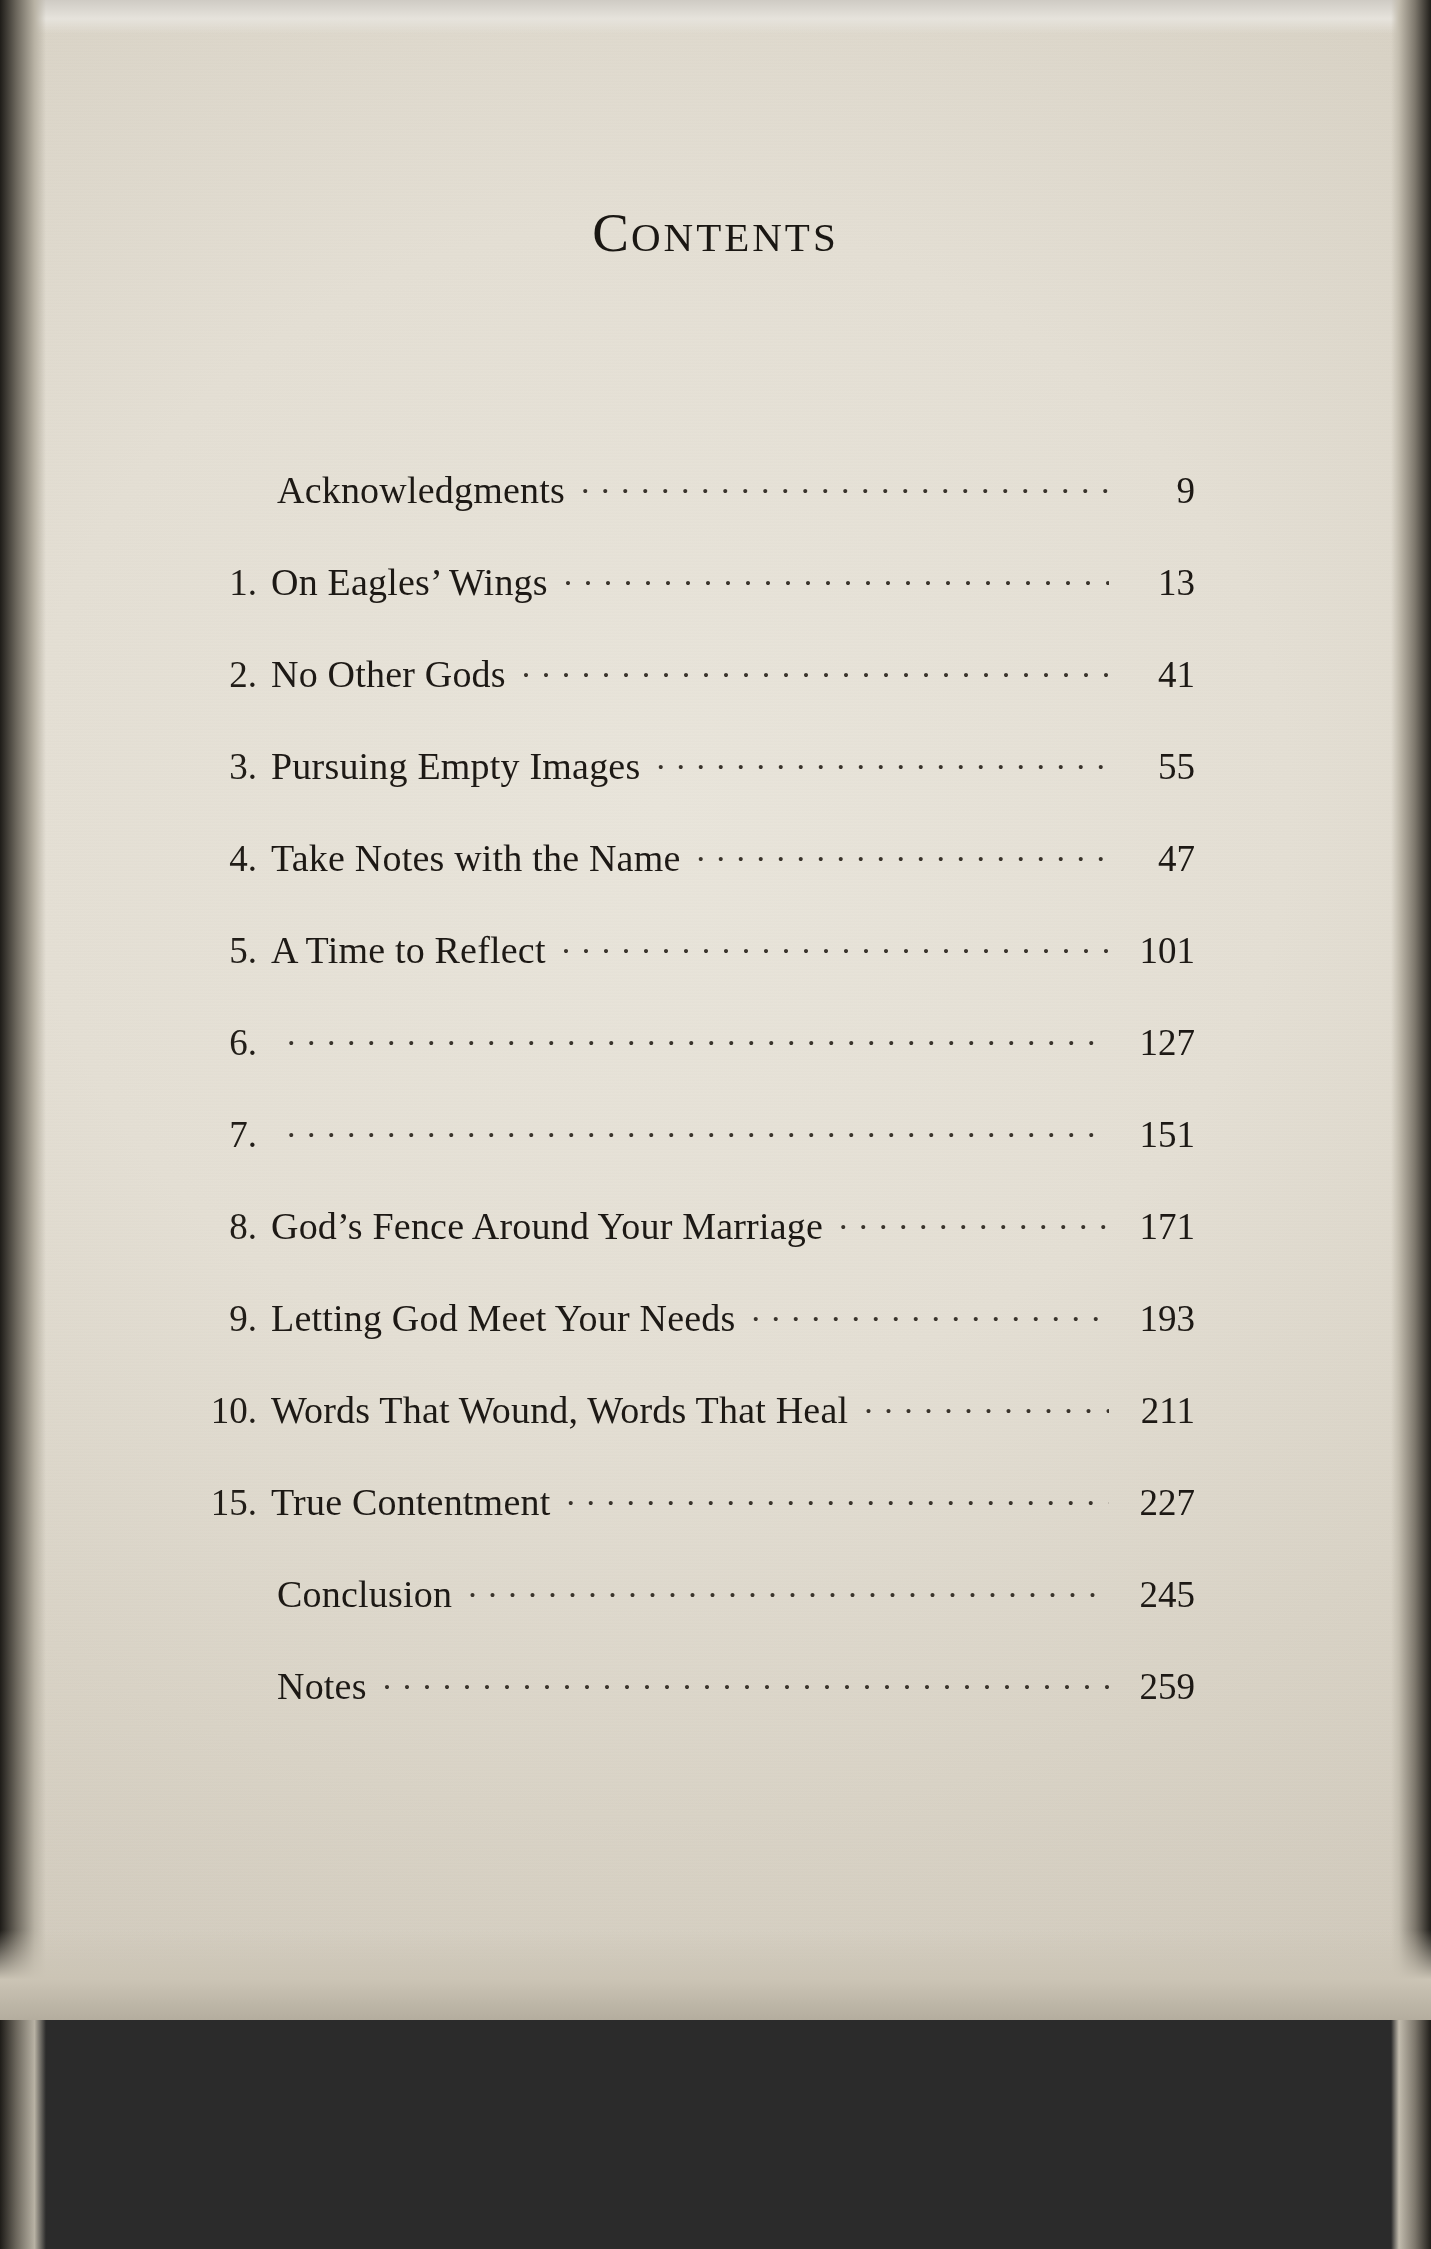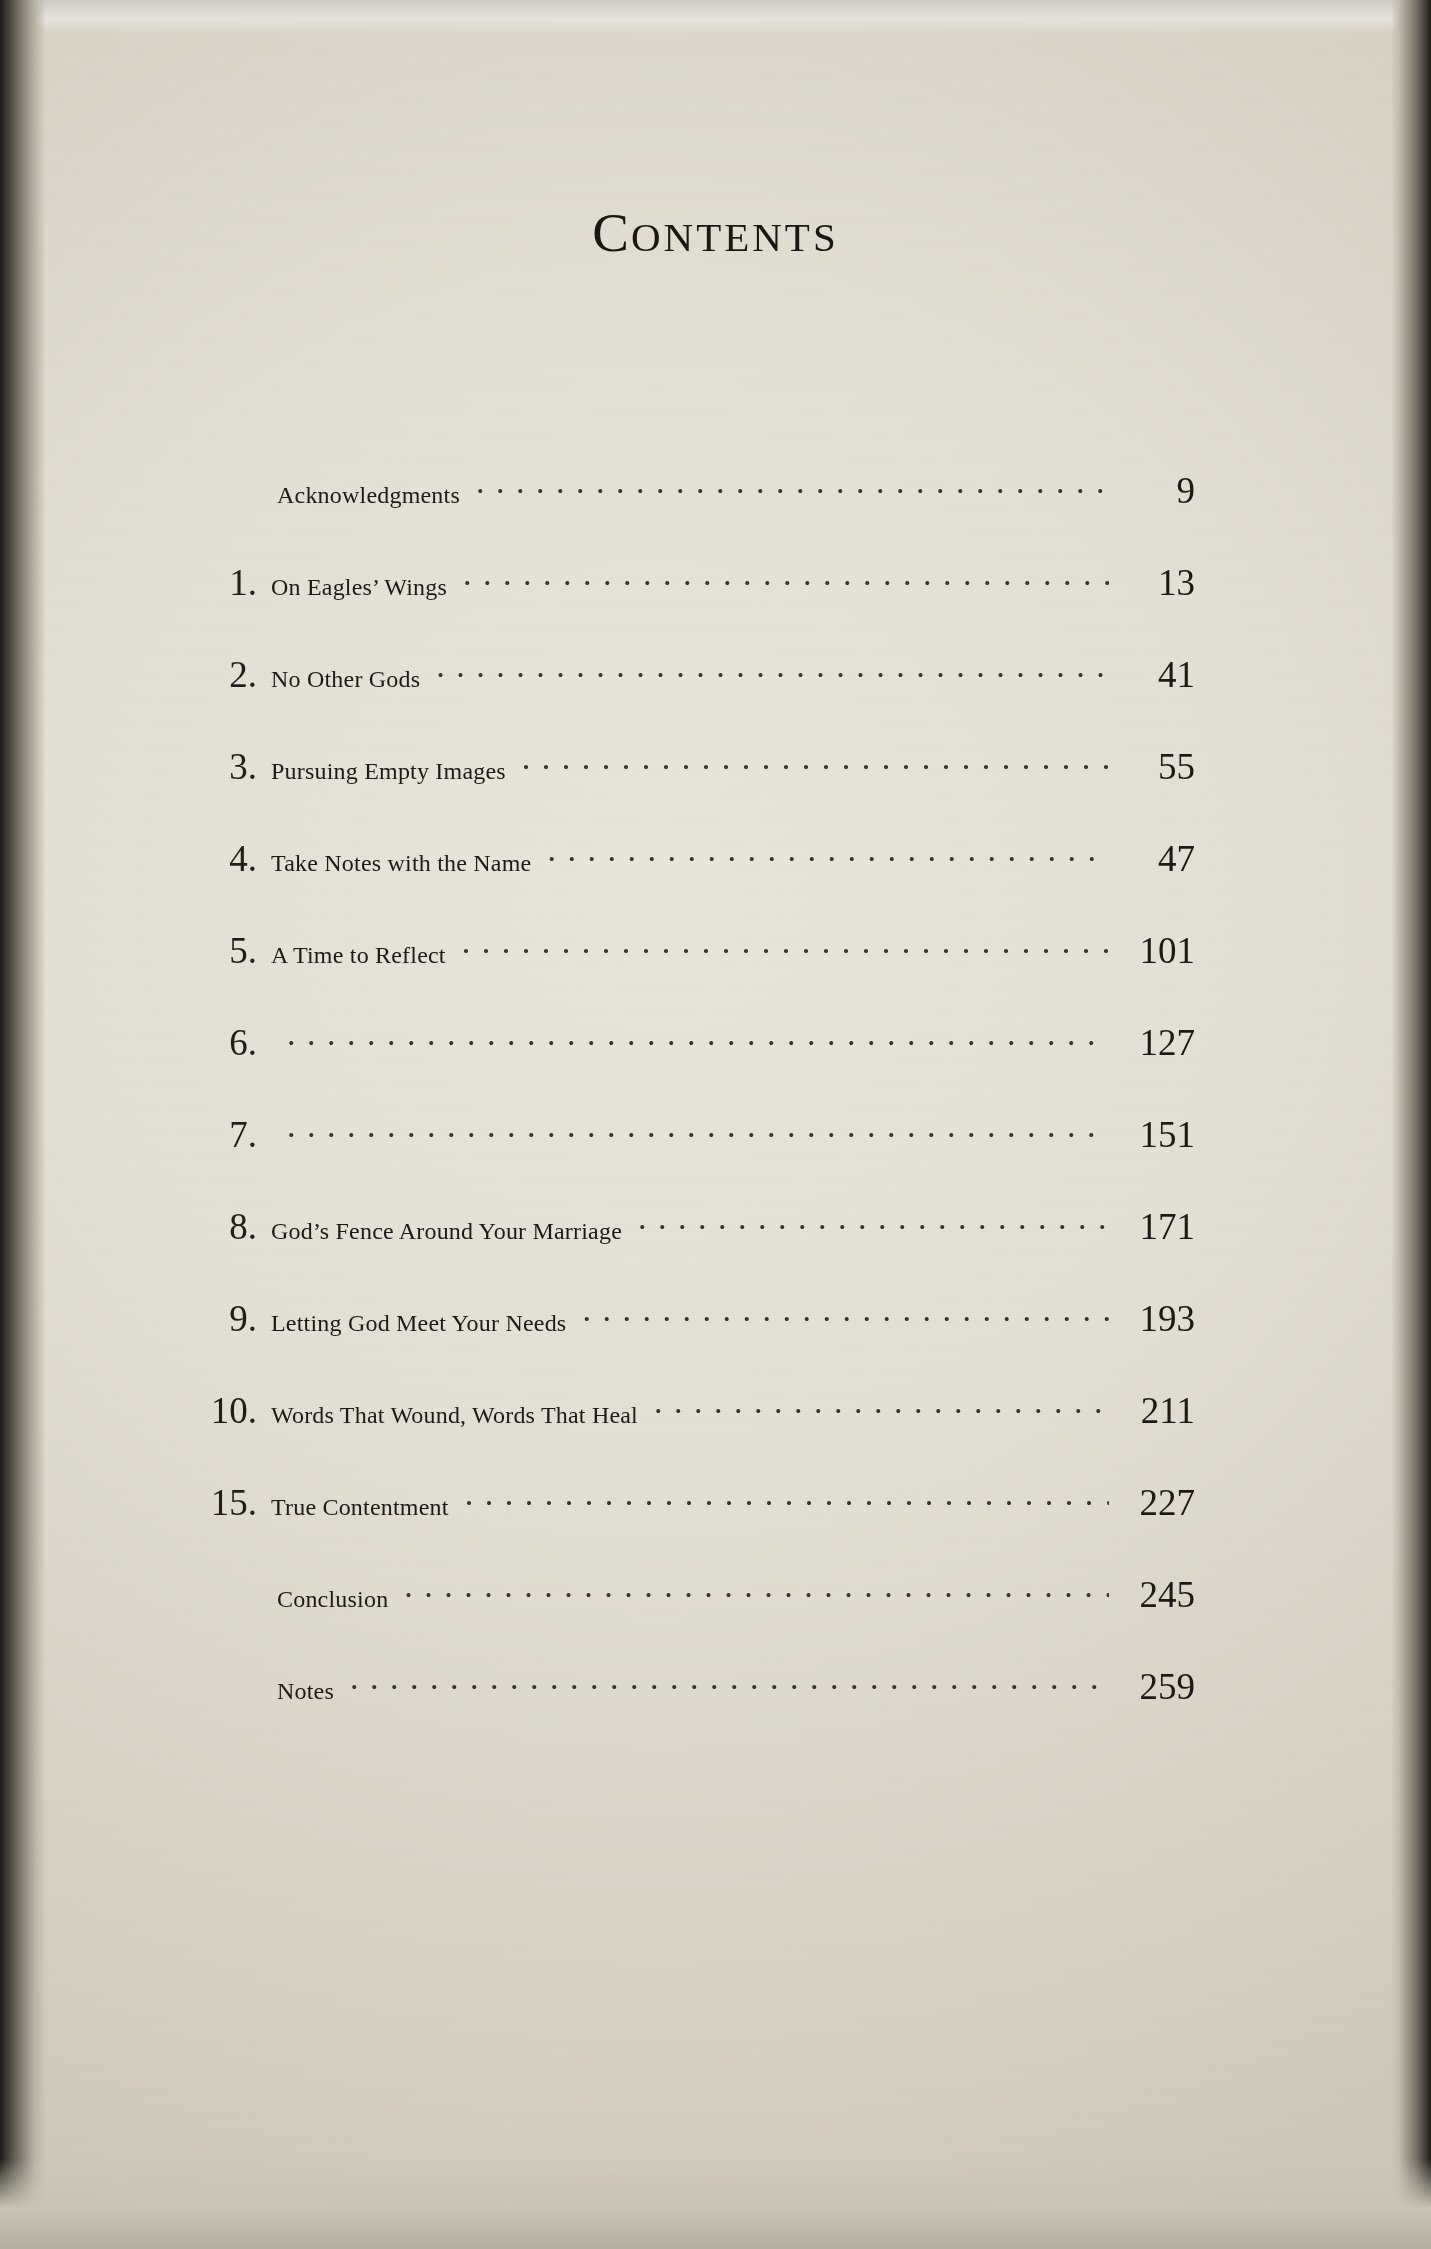--- a/index.html
+++ b/index.html
@@ -13,21 +13,21 @@
     overflow: hidden;
     font-family: "Liberation Serif", serif;
   }
 
   
   .page {
     position: absolute;
     top: 0;
     left: 0;
     width: 1431px;
-    height: 2249px;
+    height: 2020px;
     background:
       radial-gradient(ellipse 1500px 1400px at 46% 40%, #e9e5db 0%, #e4dfd4 42%, #d9d3c6 72%, #cfc8ba 100%);
   }
 
   
   .edge-left {
     position: absolute;
     top: 0; left: 0;
     width: 46px; height: 2249px;
     background: linear-gradient(to right, #1e1c18 0%, #6b665c 35%, #b8b2a4 75%, rgba(214,208,196,0) 100%);
@@ -118,21 +118,21 @@
     text-align: right;
     padding-right: 14px;
     flex: 0 0 auto;
     font-size: 37px;
     color: #211d18;
   }
 
   .label {
     flex: 0 0 auto;
     white-space: nowrap;
-    font-size: 24px;
+    font-size: 38px;
     color: #1d1915;
     letter-spacing: 0.2px;
   }
 
   .leader {
     flex: 1 1 auto;
     margin: 0 14px 0 16px;
     position: relative;
     height: 1em;
     overflow: hidden;

